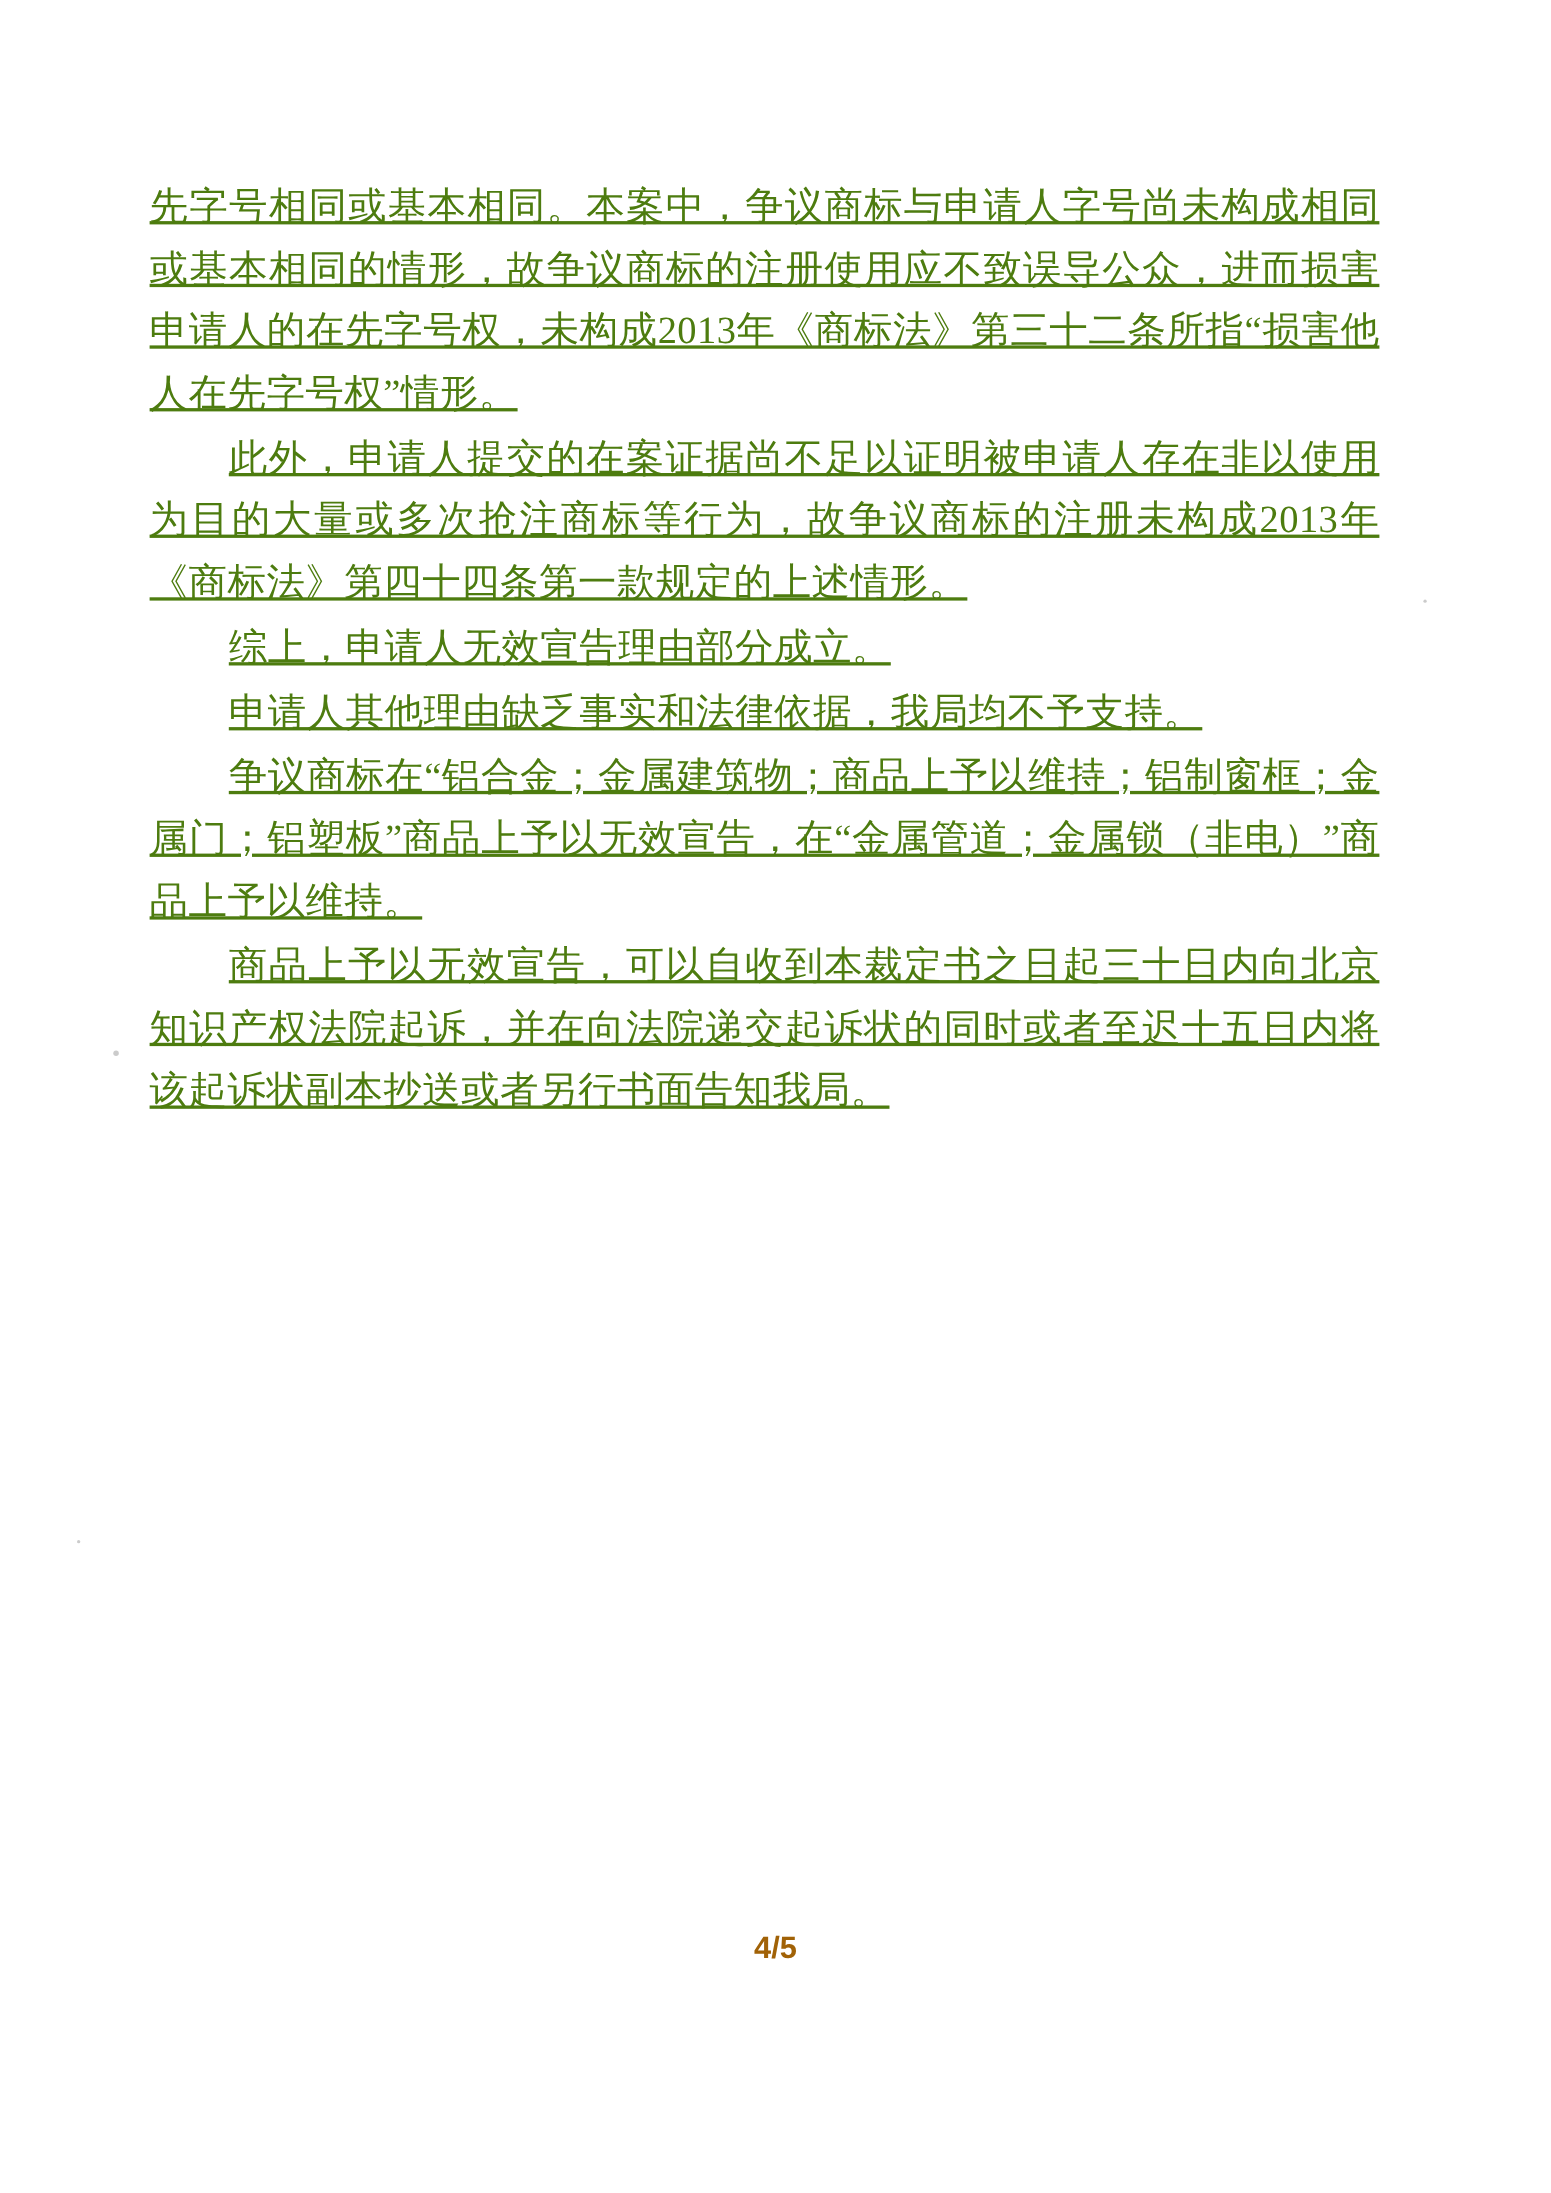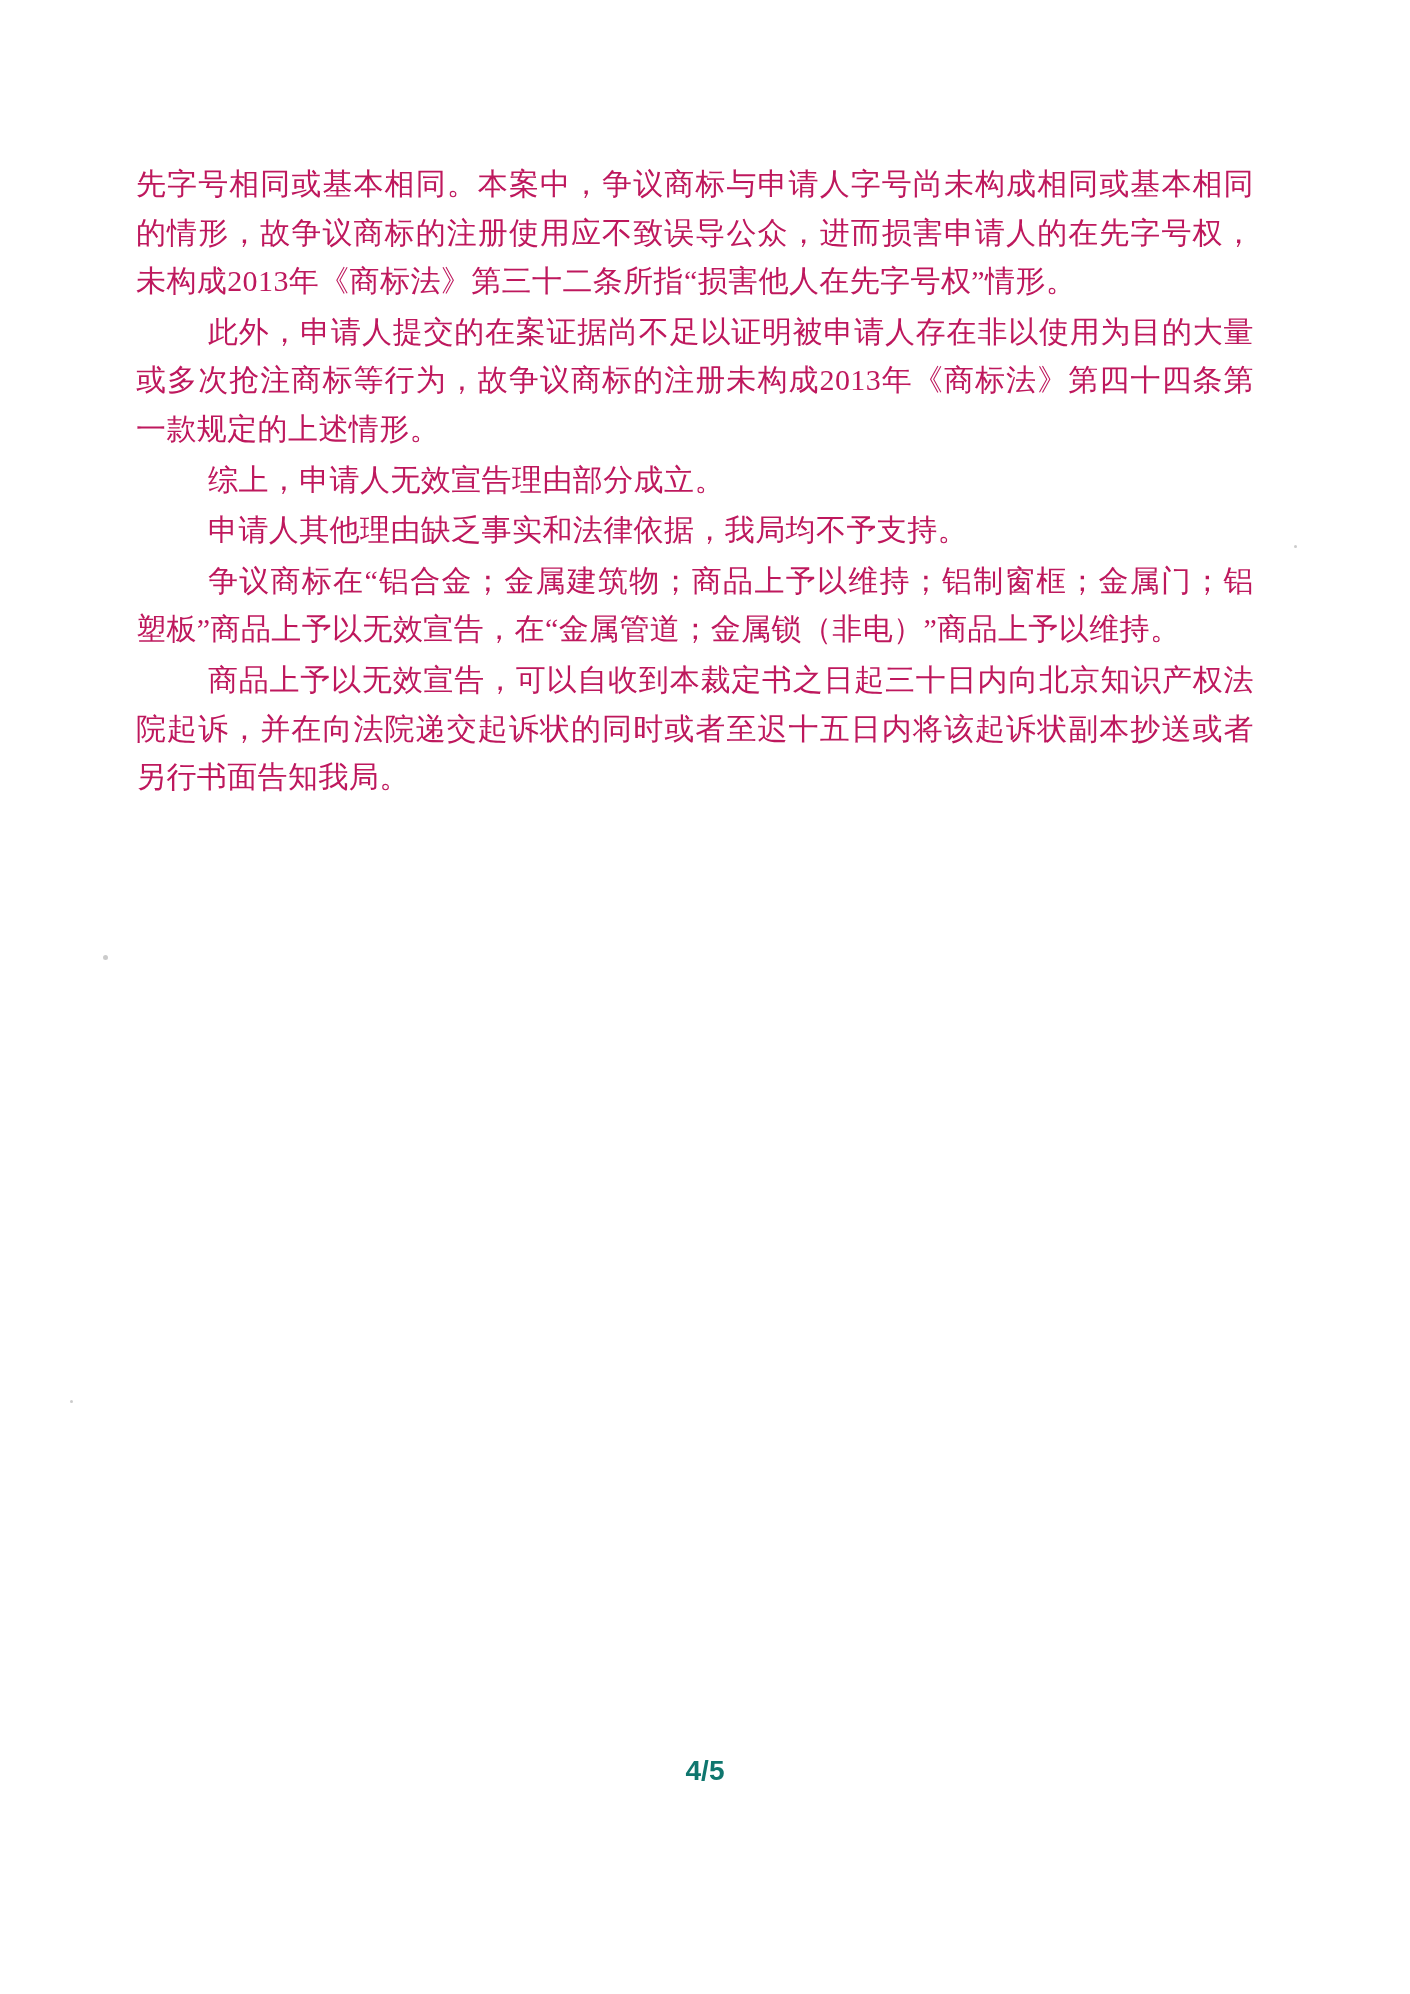--- a/index.html
+++ b/index.html
@@ -18,41 +18,42 @@
     box-sizing: border-box;
     overflow: hidden;
   }
   .page-inner {
     position: absolute;
     left: 136px;
     top: 160px;
     width: 1118px;
   }
   .para {
-    font-size: 30px;
+    font-size: 35px;
     line-height: 1.62;
-    color: #be185d;
+    color: #4d7c0f;
     text-align: justify;
     text-justify: inter-ideograph;
     letter-spacing: 0.4px;
     margin: 0 0 2px 0;
     word-break: break-all;
+    text-decoration: underline;
   }
   .indent {
     text-indent: 72px;
   }
   .footer {
     position: absolute;
     left: 0;
     right: 0;
     top: 1755px;
     text-align: center;
     font-size: 28px;
     font-weight: bold;
-    color: #0f766e;
+    color: #a16207;
     font-family: "Liberation Sans", sans-serif;
   }
   
   .speck {
     position: absolute;
     background: #b9b9b9;
     border-radius: 50%;
     opacity: 0.75;
   }
   .speck.s1 { left: 103px; top: 955px; width: 5px; height: 5px; }

